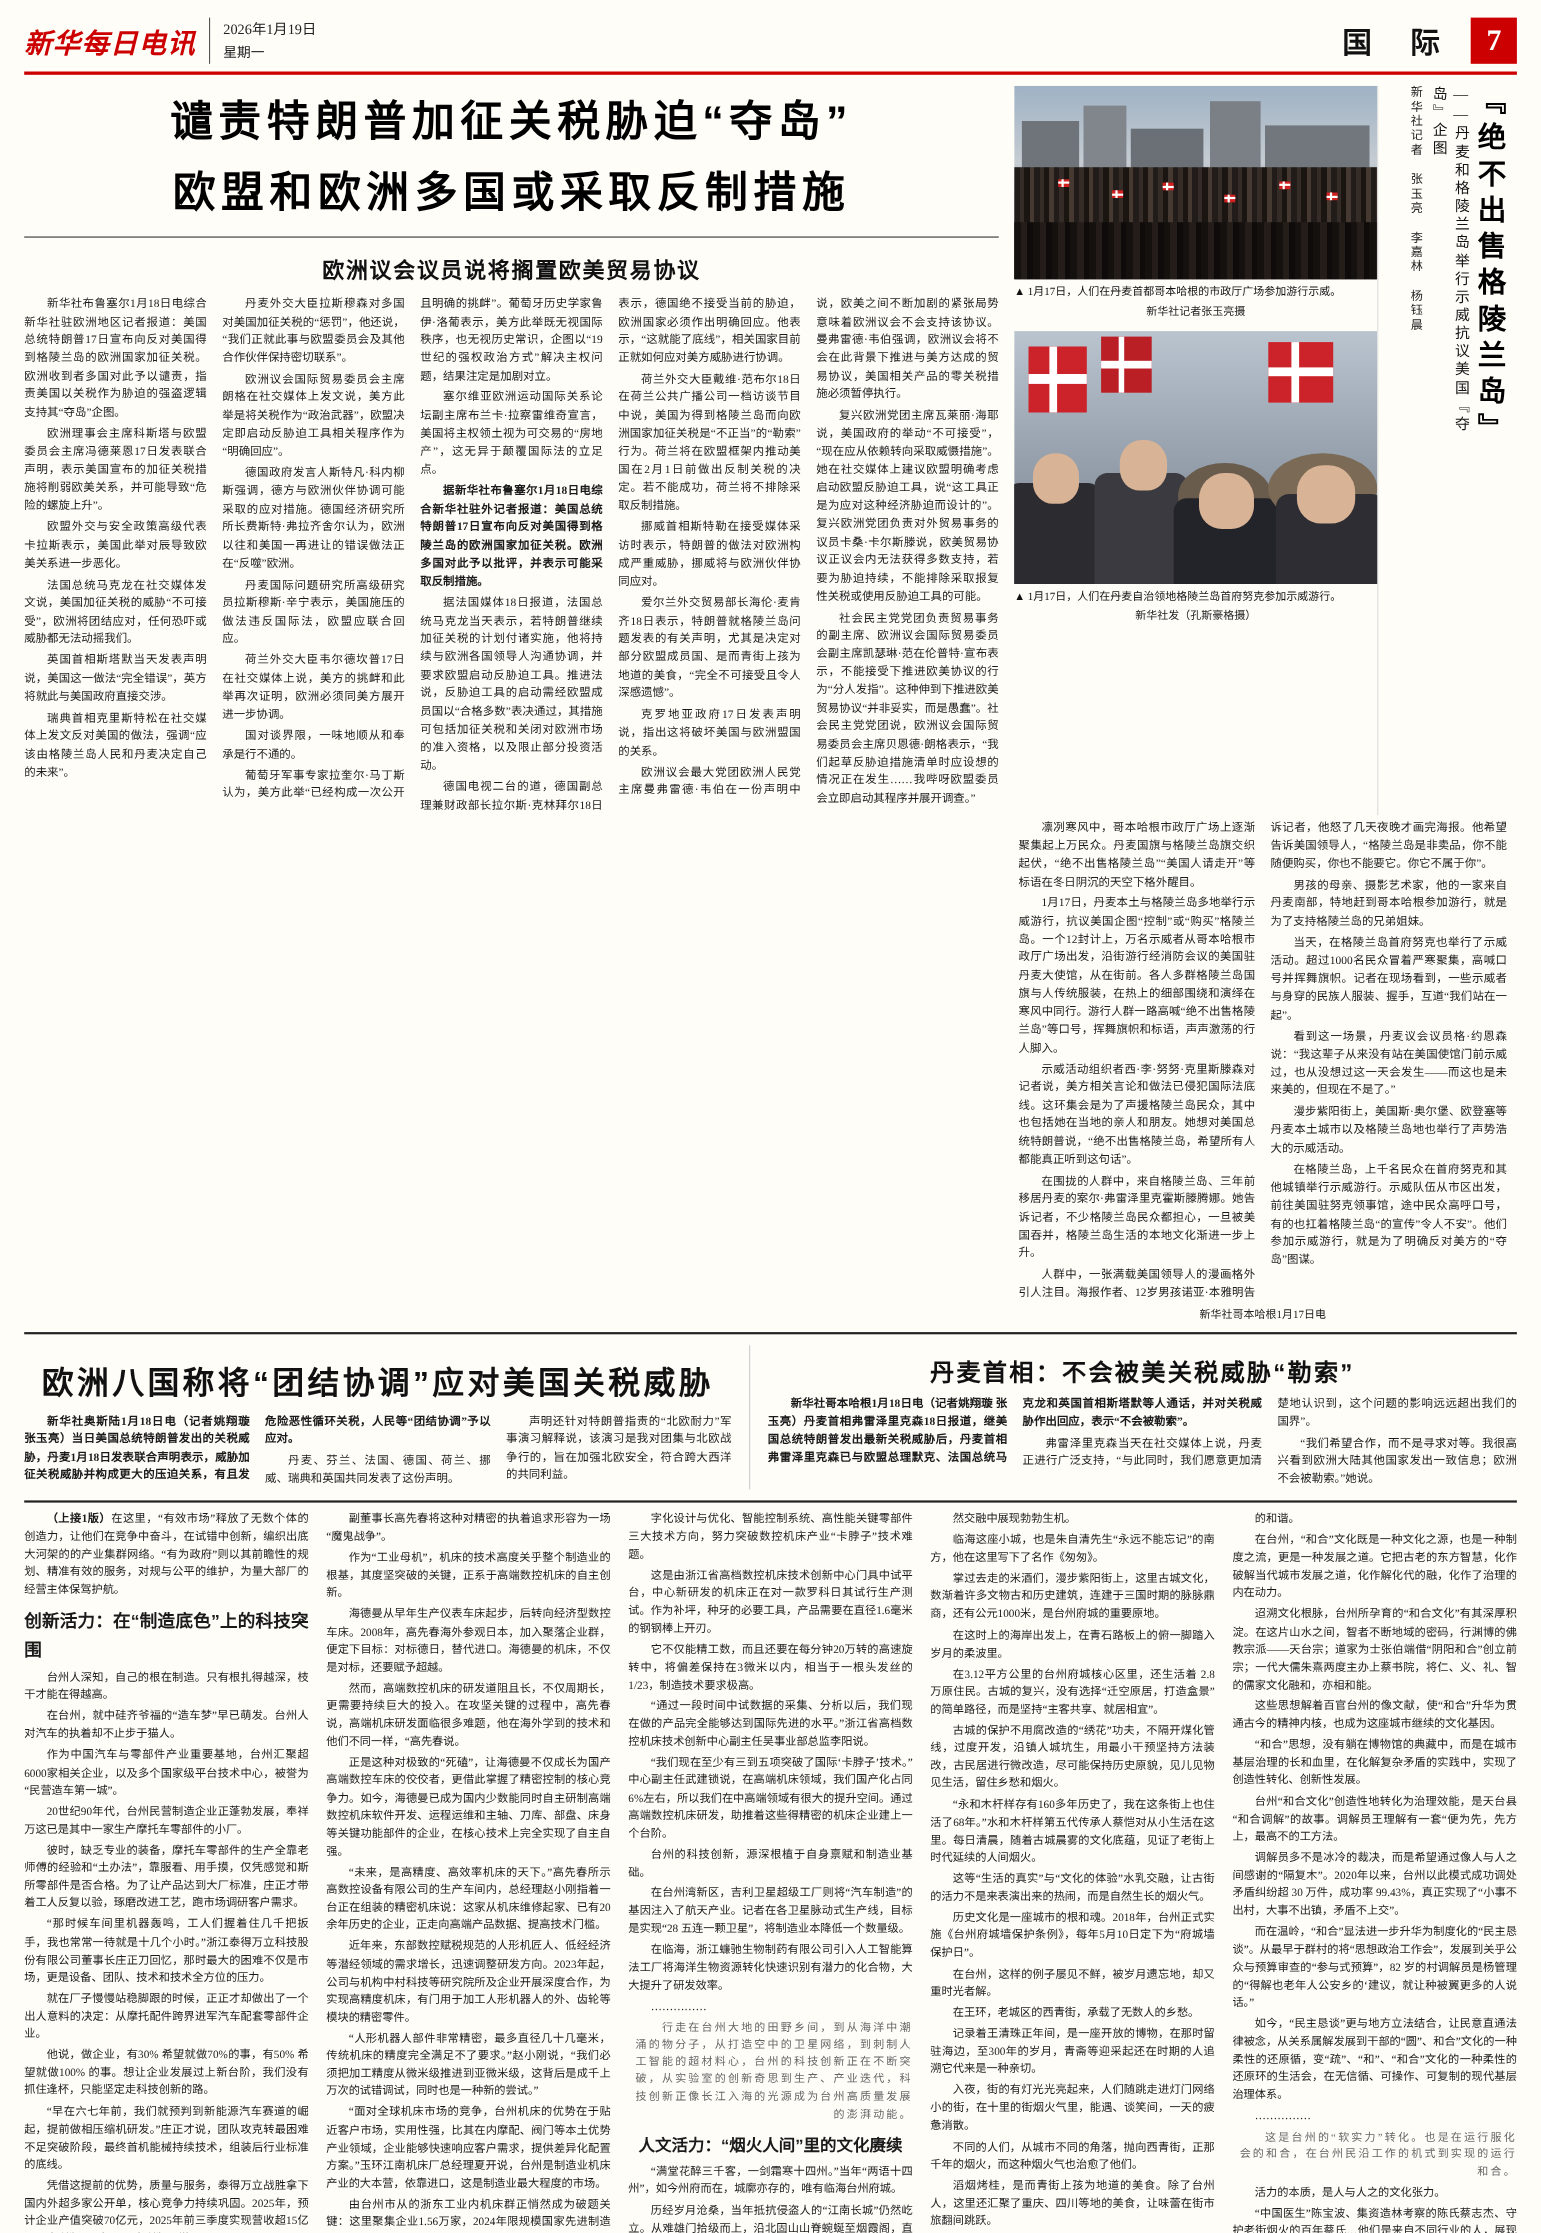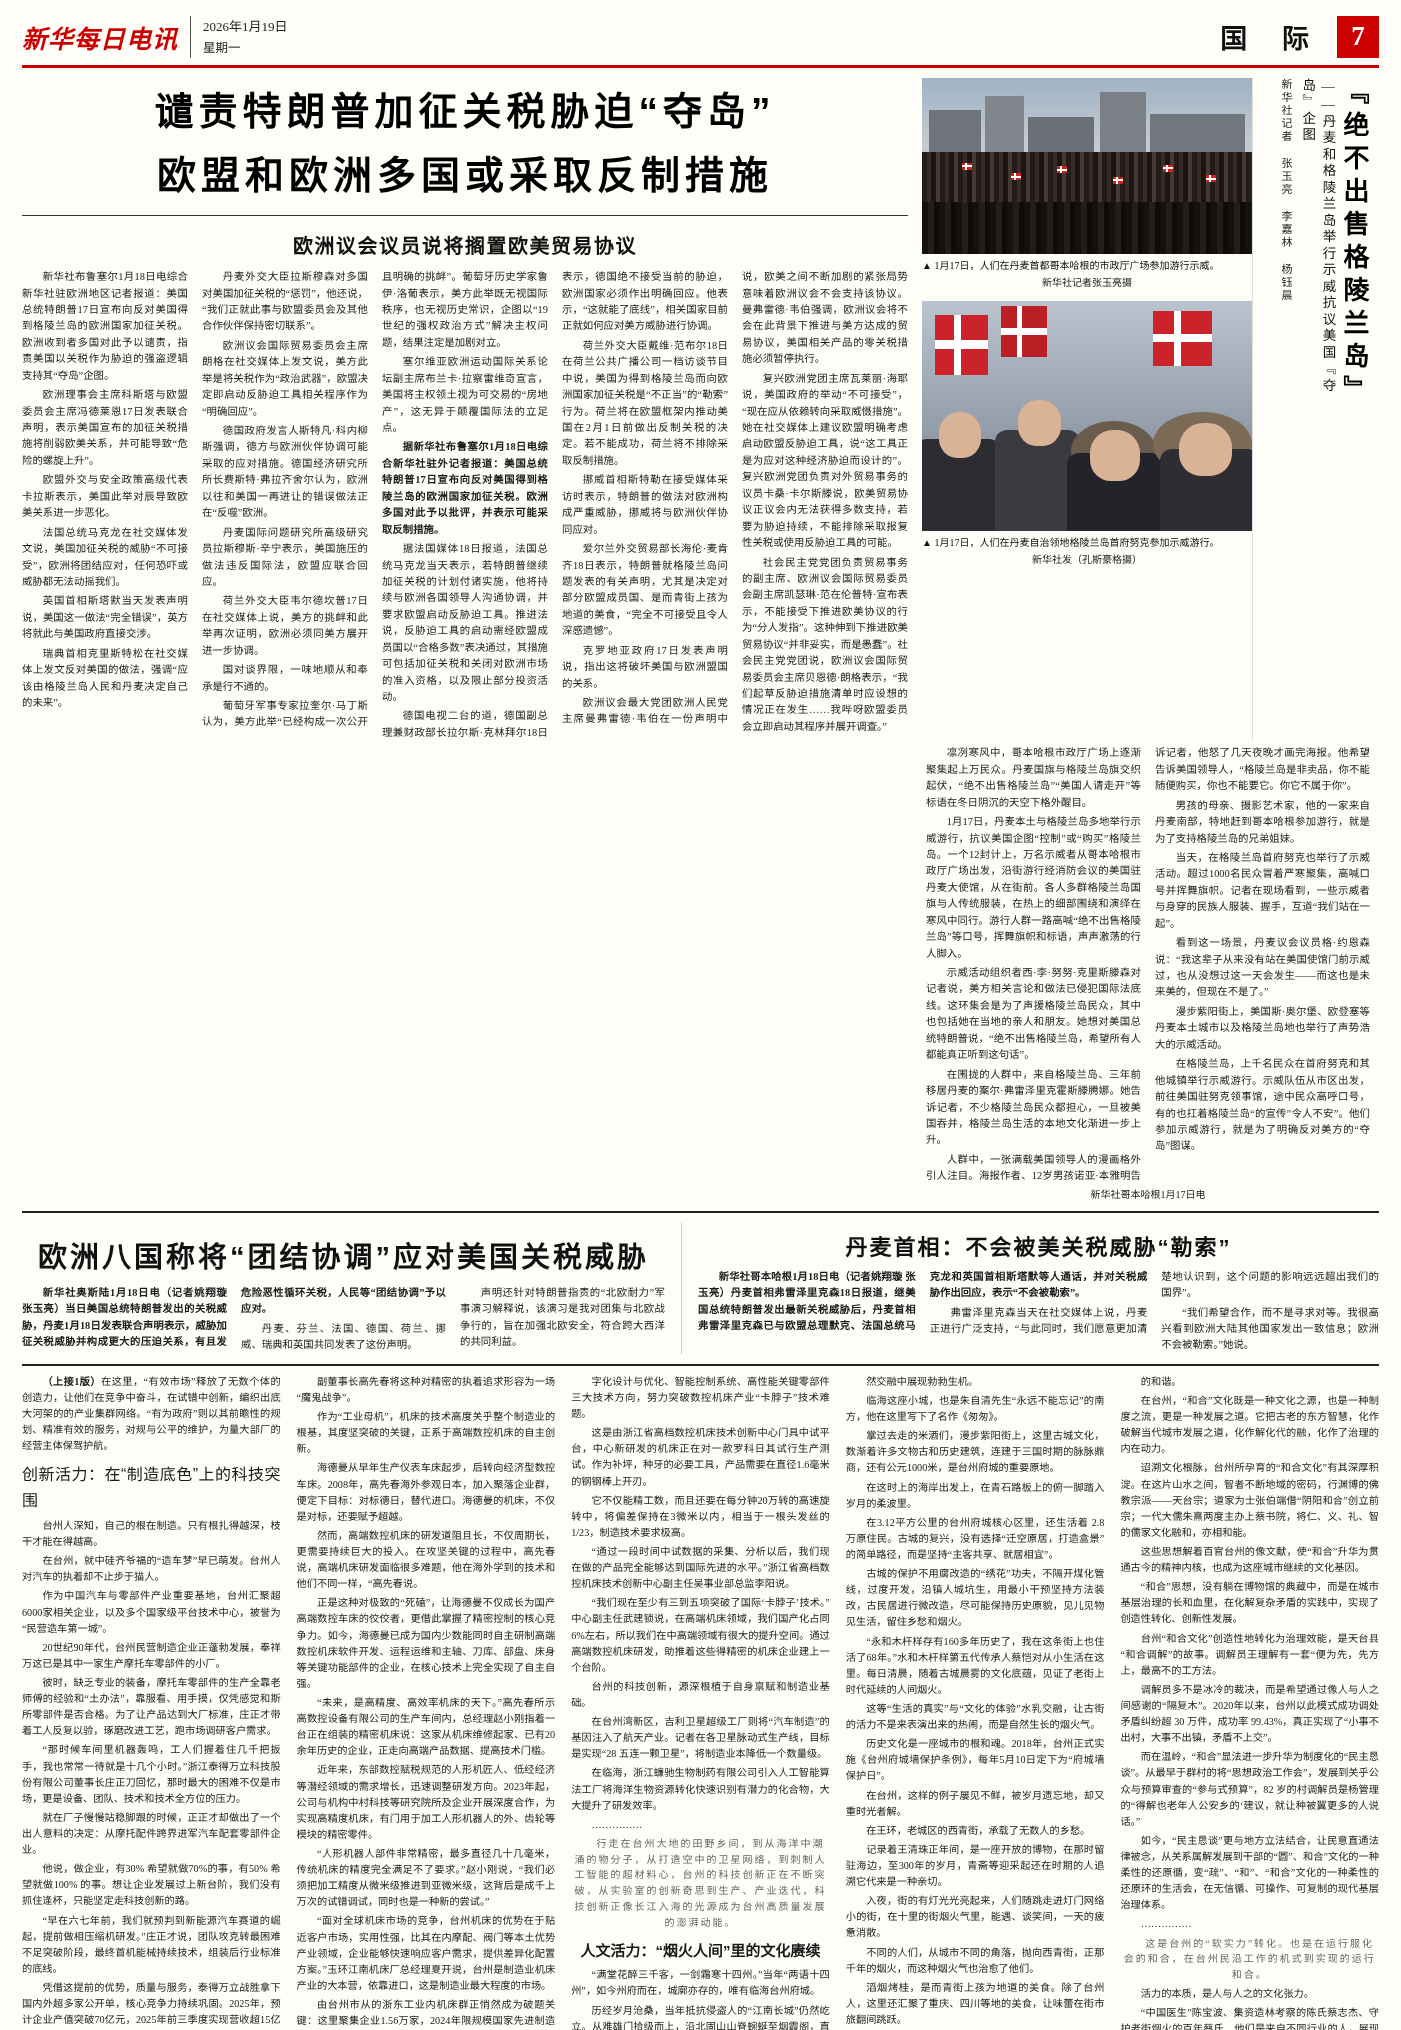--- a/index.html
+++ b/index.html
@@ -110,23 +110,23 @@
   }
   .sec-head-sm {
     font-size:22px; font-weight:bold; letter-spacing:2px; text-align:center;
     font-family:"Liberation Sans", sans-serif; margin:6px 0 8px 0;
   }
   .midzone { display:flex; margin-top:4px; }
   .mid-left { width:660px; padding-right:16px; border-right:1px solid #ccc; }
   .mid-right { width:calc(100% - 660px); padding-left:16px; }
 
   .bottomzone { margin-top:10px; border-top:2px solid #222; padding-top:8px; }
-  .sub-head2 { font-size:16px; font-weight:normal; margin:8px 0 5px 0; font-family:"Liberation Sans", sans-serif;}
+  .sub-head2 { font-size:16px; font-weight:bold; margin:8px 0 5px 0; font-family:"Liberation Sans", sans-serif;}
   .sub-head3 { font-size:15px; font-weight:bold; margin:8px 0 5px 0; text-align:center; font-family:"Liberation Sans", sans-serif;}
-  .tinydiv { text-align:center; font-size:10px; letter-spacing:2px; color:#666; margin:4px 0;font-family:Liberation Serif, serif; }
+  .tinydiv { text-align:right; font-size:10px; letter-spacing:2px; color:#666; margin:4px 0;font-family:Liberation Serif, serif; }
   .lead { font-weight:bold; }
 </style>
 </head>
 <body>
 
 <div class="page">
 
   <div class="masthead">
     <div class="logo-box">
       <div class="logo">新华每日电讯</div>

